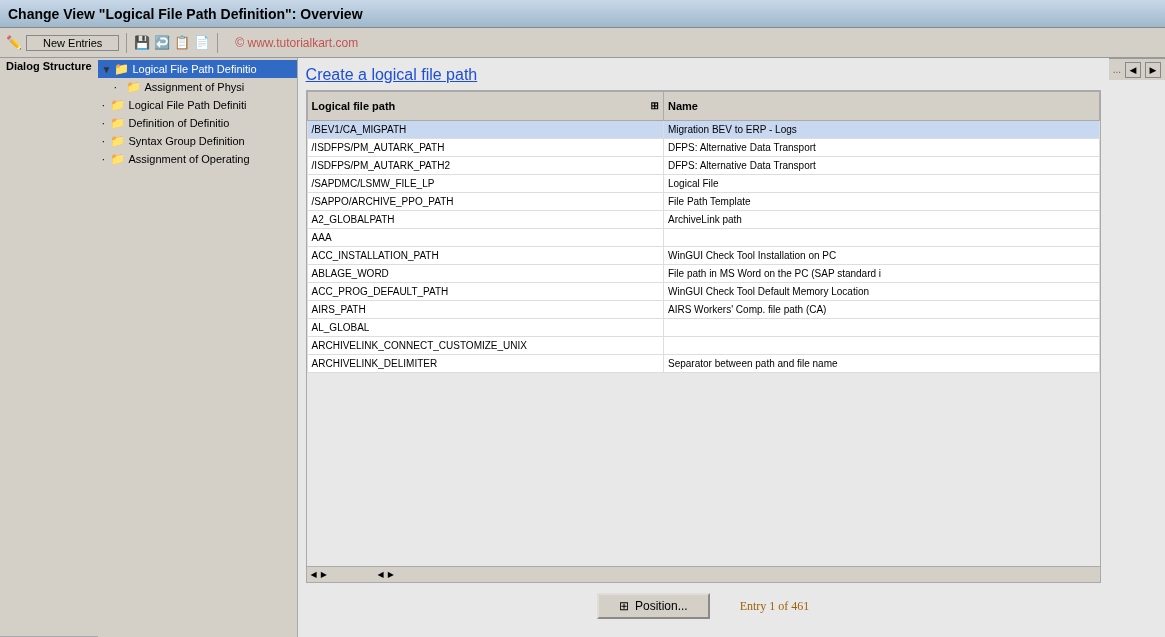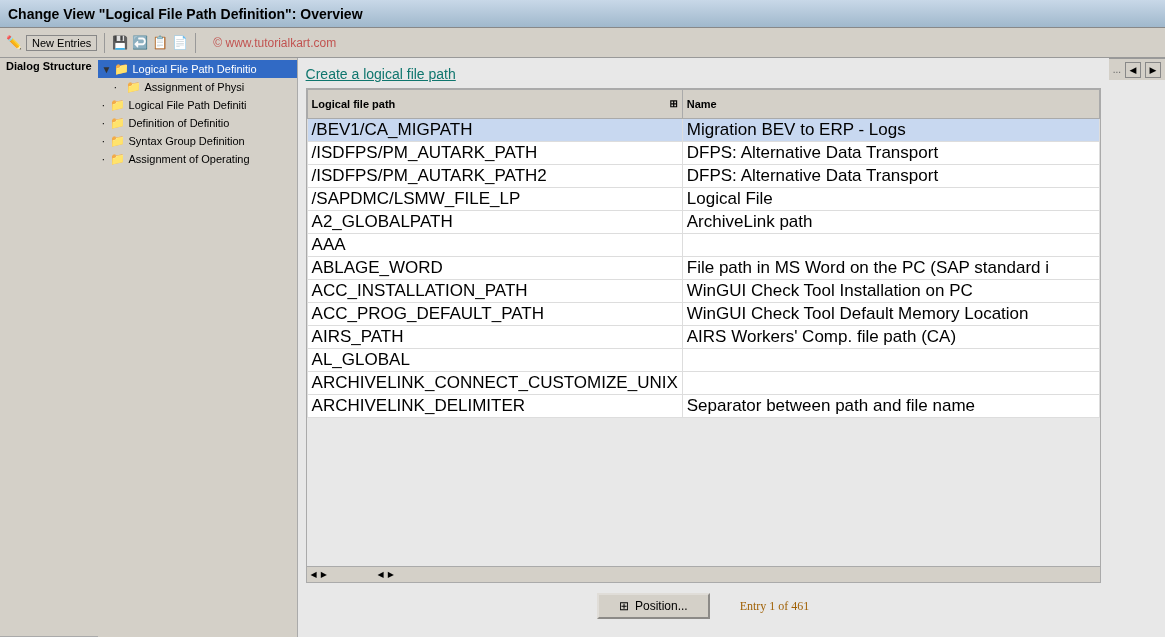--- a/index.html
+++ b/index.html
@@ -31,21 +31,21 @@
       border-bottom: 1px solid #999;
       padding: 3px 6px;
       display: flex;
       align-items: center;
       gap: 4px;
       height: 30px;
     }
     .toolbar-btn {
       background: #d4d0c8;
       border: 1px solid #888;
-      padding: 1px 5px;
+      padding: 1px 16px;
       font-size: 11px;
       cursor: pointer;
       display: flex;
       align-items: center;
       gap: 3px;
     }
     .toolbar-icon {
       width: 16px;
       height: 16px;
       display: inline-flex;
@@ -124,24 +124,24 @@
     .main-content {
       flex: 1;
       background: #e8e8e8;
       padding: 8px;
       overflow: hidden;
       display: flex;
       flex-direction: column;
     }
 
     .create-link {
-      color: #0f766e;
+      color: #1d4ed8;
       text-decoration: underline;
       cursor: pointer;
-      font-size: 14px;
+      font-size: 16px;
       margin-bottom: 6px;
     }
 
     
     .table-container {
       border: 1px solid #aaa;
       overflow: hidden;
       flex: 1;
       display: flex;
       flex-direction: column;
@@ -163,21 +163,21 @@
       padding: 8px 4px;
       text-align: left;
       font-weight: bold;
       position: sticky;
       top: 0;
       font-size: 11px;
     }
     table tbody tr td {
       border: 1px solid #ddd;
       padding: 1px 4px;
-      font-size: 17px;
+      font-size: 10px;
       height: 18px;
     }
     table tbody tr:first-child td {
       background: #c8d8f0;
     }
 
     .col-header-icon {
       float: right;
       font-size: 10px;
       cursor: pointer;
@@ -341,34 +341,38 @@
                 </tr>
                 <tr>
                   <td>/ISDFPS/PM_AUTARK_PATH2</td>
                   <td>DFPS: Alternative Data Transport</td>
                 </tr>
                 <tr>
                   <td>/SAPDMC/LSMW_FILE_LP</td>
                   <td>Logical File</td>
                 </tr>
                 <tr>
+                  <td>/SAPPO/ARCHIVE_PPO_PATH</td>
+                  <td>File Path Template</td>
+                </tr>
+                <tr>
                   <td>A2_GLOBALPATH</td>
                   <td>ArchiveLink path</td>
                 </tr>
                 <tr>
                   <td>AAA</td>
                   <td></td>
                 </tr>
                 <tr>
+                  <td>ACC_INSTALLATION_PATH</td>
+                  <td>WinGUI Check Tool Installation on PC</td>
+                </tr>
+                <tr>
                   <td>ABLAGE_WORD</td>
                   <td>File path in MS Word on the PC (SAP standard i</td>
-                </tr>
-                <tr>
-                  <td>ACC_INSTALLATION_PATH</td>
-                  <td>WinGUI Check Tool Installation on PC</td>
                 </tr>
                 <tr>
                   <td>ACC_PROG_DEFAULT_PATH</td>
                   <td>WinGUI Check Tool Default Memory Location</td>
                 </tr>
                 <tr>
                   <td>AIRS_PATH</td>
                   <td>AIRS Workers' Comp. file path (CA)</td>
                 </tr>
                 <tr>

